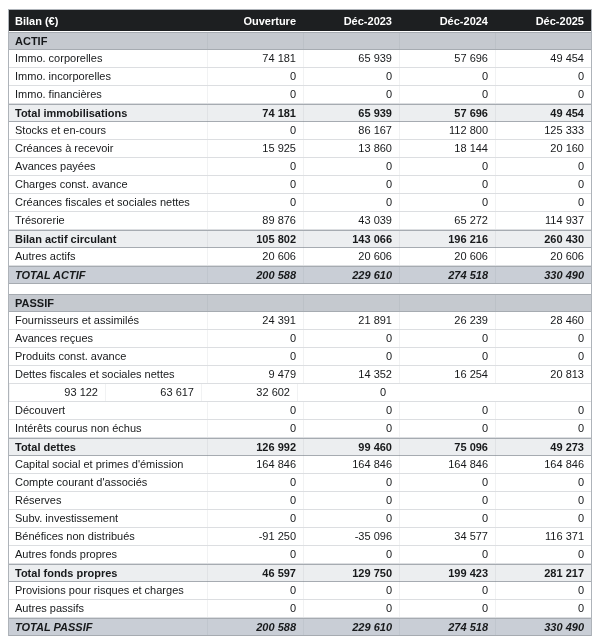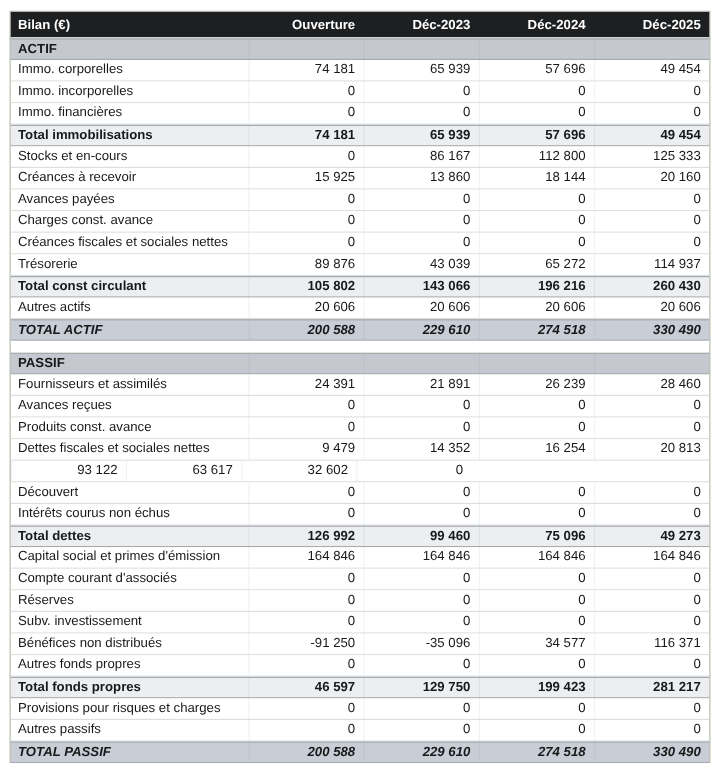--- a/index.html
+++ b/index.html
@@ -11,21 +11,21 @@
     font-family: "Liberation Sans", sans-serif;
     -webkit-font-smoothing: antialiased;
   }
   .report {
     position: absolute;
     left: 8px;
     top: 9px;
     width: 584px;
     border: 1px solid #aeb3b9;
     box-sizing: border-box;
-    background: #fef9c3;
+    background: #c4b5fd;
     font-size: 11px;
     color: #17191b;
   }
   .hrow {
     display: flex;
     height: 22px;
     line-height: 22px;
     background: #1d1f21;
     color: #ffffff;
     font-weight: bold;
@@ -166,21 +166,21 @@
         <div class="cell value">0</div>
       </div>
       <div class="row item">
         <div class="cell label">Trésorerie</div>
         <div class="cell value">89 876</div>
         <div class="cell value">43 039</div>
         <div class="cell value">65 272</div>
         <div class="cell value">114 937</div>
       </div>
       <div class="row subtotal">
-        <div class="cell label">Total const circulant</div>
+        <div class="cell label">Bilan actif circulant</div>
         <div class="cell value">105 802</div>
         <div class="cell value">143 066</div>
         <div class="cell value">196 216</div>
         <div class="cell value">260 430</div>
       </div>
       <div class="row item">
         <div class="cell label">Autres actifs</div>
         <div class="cell value">20 606</div>
         <div class="cell value">20 606</div>
         <div class="cell value">20 606</div>

